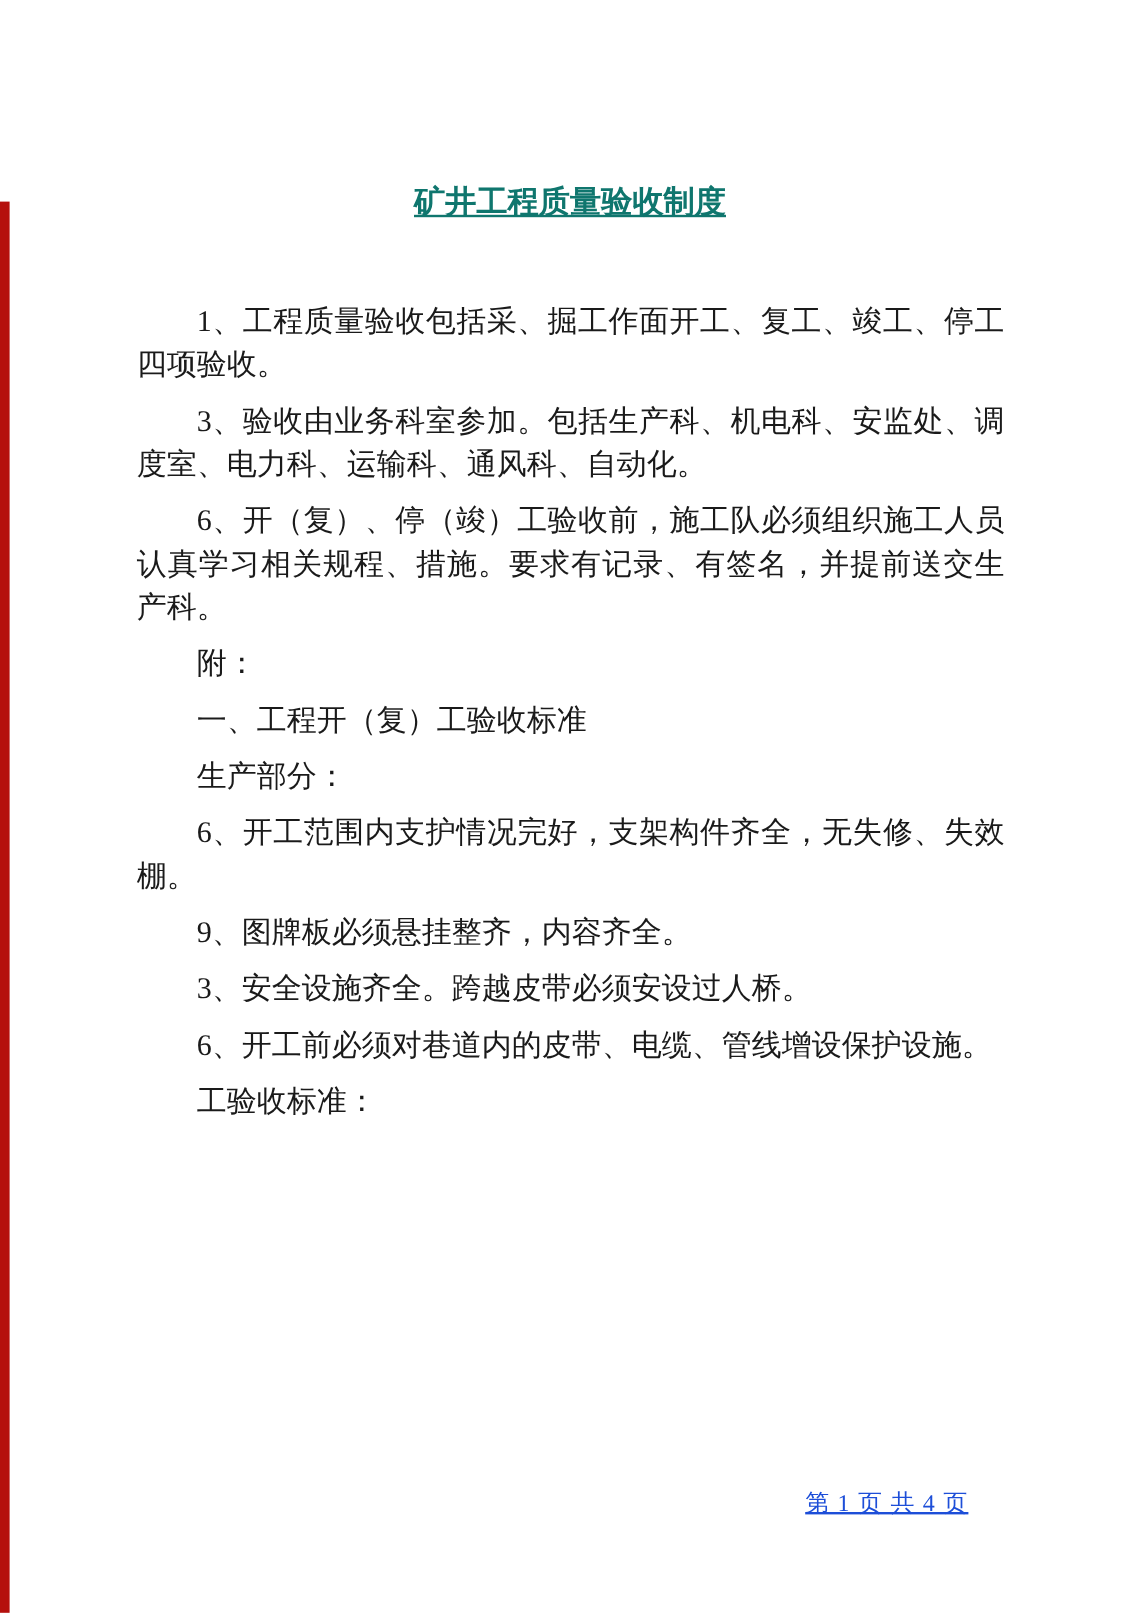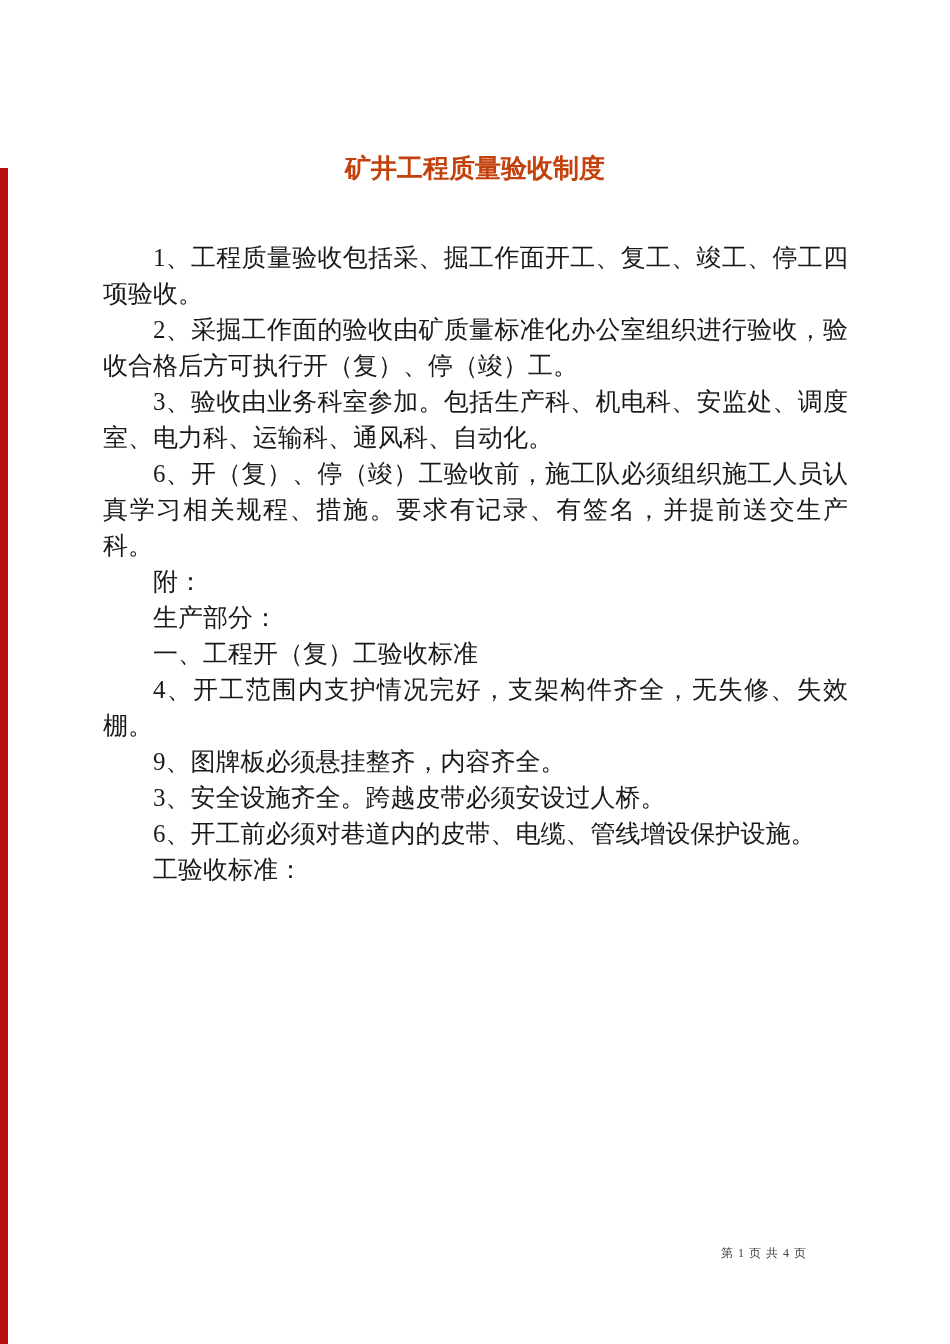--- a/index.html
+++ b/index.html
@@ -41,53 +41,53 @@
   .doc-body {
     position: absolute;
     top: 240px;
     left: 103px;
     width: 745px;
     font-size: 25px;
     line-height: 36px;
     text-align: justify;
   }
   .doc-body p.para {
-    margin: 0;
+    margin: 11px;
     padding: 0;
     text-indent: 2em;
     word-break: break-all;
   }
   .page-footer {
     position: absolute;
     top: 1244px;
     right: 143px;
-    font-size: 12px;
+    font-size: 20px;
     line-height: 18px;
-    color: #404040;
+    color: #1d4ed8;
     letter-spacing: 1px;
+    text-decoration: underline;
   }
 </style>
 </head>
 <body>
 
 <div class="page">
 
   <div class="accent-bar" style="background: rgb(181, 16, 13);"></div>
 
-  <h1 class="doc-title" style="color: #c2410c;">矿井工程质量验收制度</h1>
+  <h1 class="doc-title" style="color: #0f766e; text-decoration: underline;">矿井工程质量验收制度</h1>
 
   <div class="doc-body">
       <p class="para">1、工程质量验收包括采、掘工作面开工、复工、竣工、停工四项验收。</p>
-      <p class="para">2、采掘工作面的验收由矿质量标准化办公室组织进行验收，验收合格后方可执行开（复）、停（竣）工。</p>
       <p class="para">3、验收由业务科室参加。包括生产科、机电科、安监处、调度室、电力科、运输科、通风科、自动化。</p>
       <p class="para">6、开（复）、停（竣）工验收前，施工队必须组织施工人员认真学习相关规程、措施。要求有记录、有签名，并提前送交生产科。</p>
       <p class="para">附：</p>
+      <p class="para">一、工程开（复）工验收标准</p>
       <p class="para">生产部分：</p>
-      <p class="para">一、工程开（复）工验收标准</p>
-      <p class="para">4、开工范围内支护情况完好，支架构件齐全，无失修、失效棚。</p>
+      <p class="para">6、开工范围内支护情况完好，支架构件齐全，无失修、失效棚。</p>
       <p class="para">9、图牌板必须悬挂整齐，内容齐全。</p>
       <p class="para">3、安全设施齐全。跨越皮带必须安设过人桥。</p>
       <p class="para">6、开工前必须对巷道内的皮带、电缆、管线增设保护设施。</p>
       <p class="para">工验收标准：</p>
     </div>
 
   <div class="page-footer">第 1 页 共 4 页</div>
 
 </div>
 

